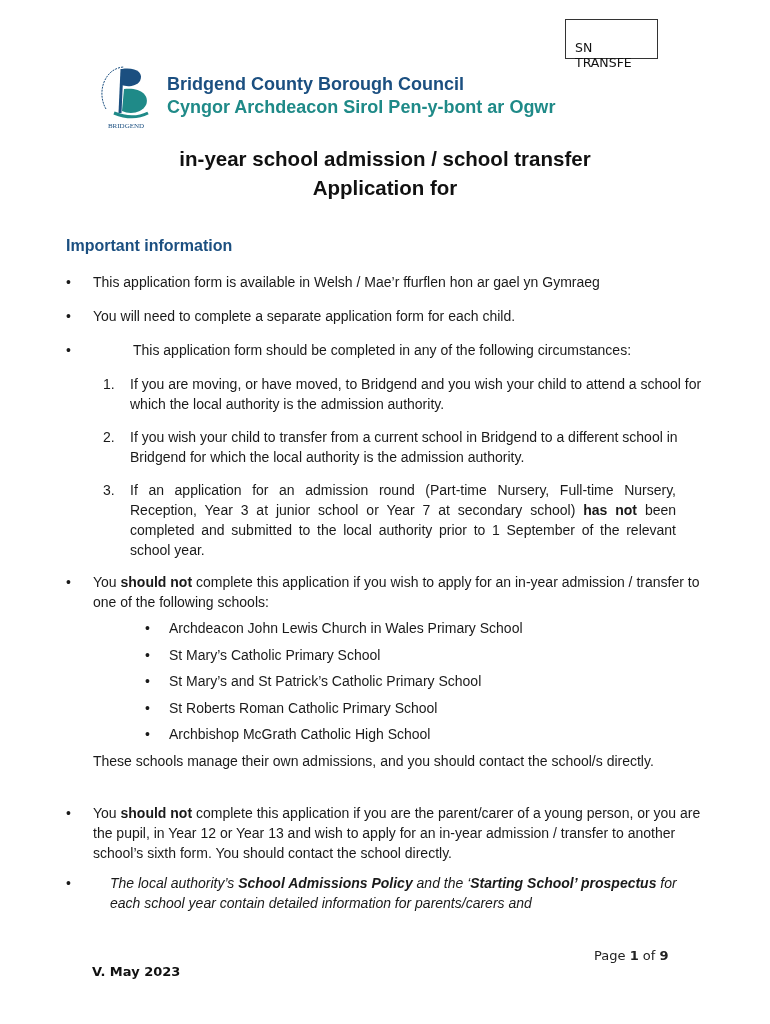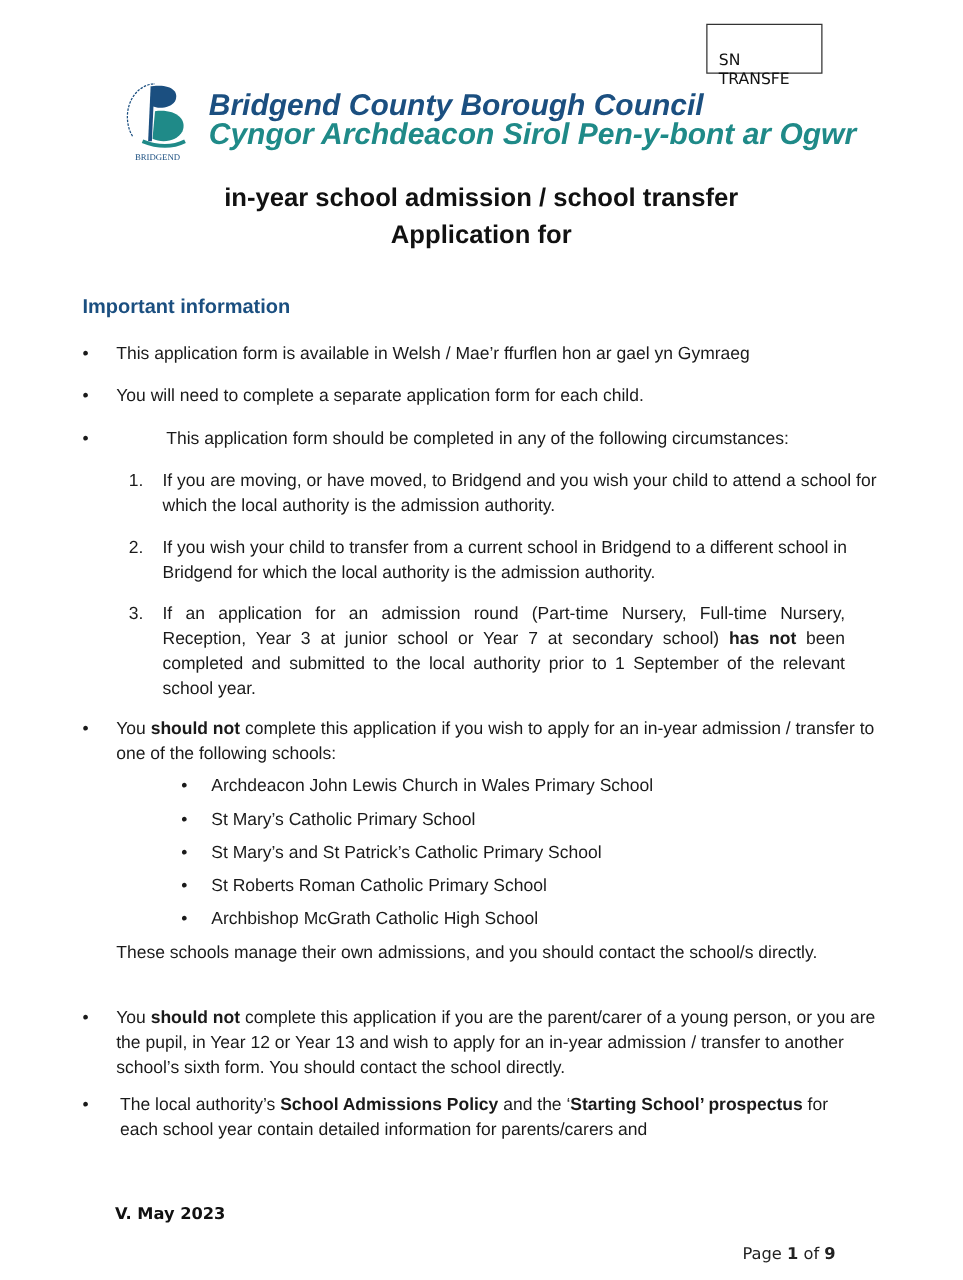--- a/index.html
+++ b/index.html
@@ -8,36 +8,36 @@
       font-family: "Liberation Sans", sans-serif; color: #1a1a1a;
     }
     .ref-box {
       position: absolute; left: 565px; top: 19px; width: 93px; height: 40px;
       border: 1px solid #333; box-sizing: border-box;
       font-family: "DejaVu Sans", sans-serif; font-size: 12.5px; line-height: 15px;
       padding: 20px 0 0 9px; color: #111;
     }
     .ref-box span { display: block; }
     .logo { position: absolute; left: 96px; top: 63px; width: 60px; height: 68px; }
-    .council-name { position: absolute; left: 167px; top: 73px; font-weight: bold; font-size: 24px; line-height: 23px; font-style: italic; }
+    .council-name { position: absolute; left: 167px; top: 73px; font-weight: bold; font-size: 18px; line-height: 23px; }
     .council-name .en { color: #1b4f80; display: block; }
     .council-name .cy { color: #1f8a88; display: block; }
     .title {
       position: absolute; left: 0; width: 770px; top: 144px; text-align: center;
       font-weight: bold; font-size: 20.5px; line-height: 29px; color: #111;
     }
     .title span { display: block; }
     .section-heading {
       position: absolute; left: 66px; top: 237px; font-weight: bold; font-size: 16px;
       color: #1b4f80;
     }
     .para { position: absolute; font-size: 14px; line-height: 20px; color: #1a1a1a; }
     .bullet { position: absolute; font-size: 14px; line-height: 20px; }
     .b { font-weight: bold; }
-    .footer-page { position: absolute; left: 594px; top: 948px; font-family: "DejaVu Sans", sans-serif; font-size: 13px; color: #222; margin-top: 48px; }
+    .footer-page { position: absolute; left: 594px; top: 948px; font-family: "DejaVu Sans", sans-serif; font-size: 13px; color: #222; }
     .footer-version { position: absolute; left: 92px; top: 964px; font-family: "DejaVu Sans", sans-serif; font-weight: bold; font-size: 13px; color: #111; }
     .justify { text-align: justify; }
   </style>
 </head>
 <body>
 
 <div class="ref-box">
   <span>SN</span>
   <span>TRANSFE</span>
 </div>
@@ -106,21 +106,21 @@
 <div class="para" style="left:93px; top:751px; width:580px;">These schools manage their own admissions, and you should contact the school/s directly.</div>
 
 <div class="bullet" style="left:66px; top:803px;">•</div>
 <div class="para" style="left:93px; top:803px; width:612px;">
   <span>You</span>
   <span class="b">should not</span>
   <span>complete this application if you are the parent/carer of a young person, or you are the pupil, in Year 12 or Year 13 and wish to apply for an in-year admission / transfer to another school’s sixth form. You should contact the school directly.</span>
 </div>
 
 <div class="bullet" style="left:66px; top:873px;">•</div>
-<div class="para" style="left:96px; top:873px; width:590px;">
+<div class="para" style="left:110px; top:873px; width:590px;font-style:italic;">
   <span>The local authority’s</span>
   <span class="b">School Admissions Policy</span>
   <span>and the ‘</span><span class="b">Starting School’ prospectus</span>
   <span>for each school year contain detailed information for parents/carers and</span>
 </div>
 
 <div class="footer-page">
   <span>Page</span>
   <span class="b">1</span>
   <span>of</span>

